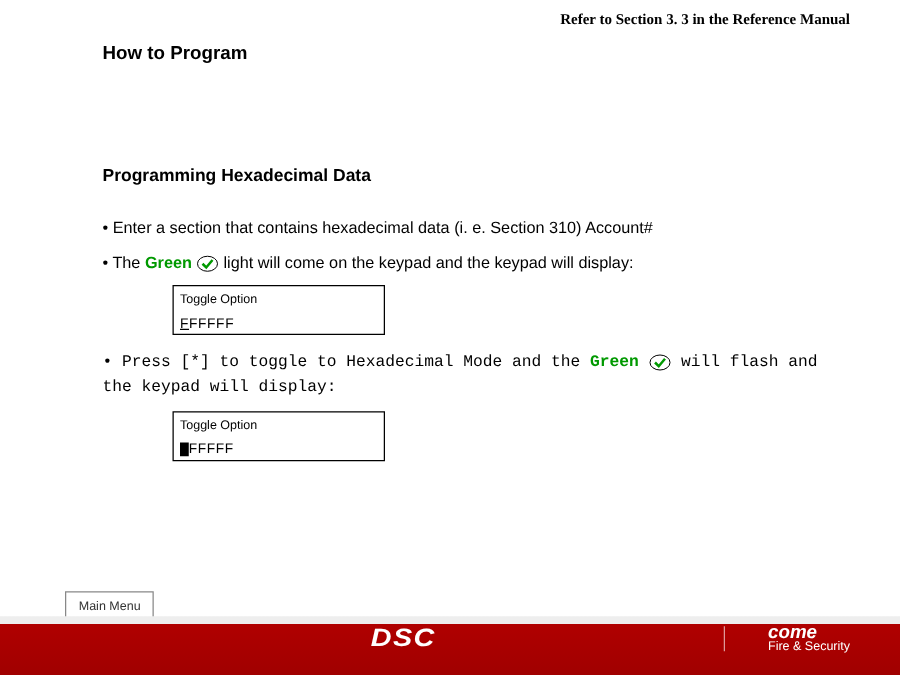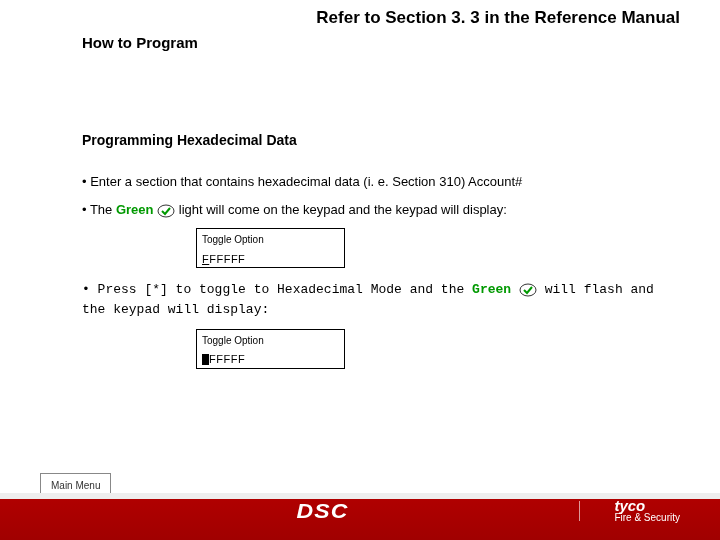--- a/index.html
+++ b/index.html
@@ -1,31 +1,31 @@
 <!DOCTYPE html>
 <html><head>
 <meta charset="utf-8">
 <style>
   * { box-sizing: border-box; margin: 0; padding: 0; }
   html, body { width: 720px; height: 540px; font-family: Arial, Helvetica, sans-serif; background: #fff; position: relative; overflow: hidden; }
-  .top-ref { position: absolute; top: 8px; right: 40px; font-size: 17px; font-weight: bold; color: #000; }
+  .top-ref { position: absolute; top: 8px; right: 40px; font-size: 12px; font-weight: bold; color: #000; font-family: Liberation Serif, serif; }
   .title { position: absolute; top: 34px; left: 82px; font-size: 15px; font-weight: bold; }
   .subtitle { position: absolute; top: 132px; left: 82px; font-size: 14px; font-weight: bold; text-align: right; }
   .content { position: absolute; top: 168px; left: 82px; right: 40px; font-size: 13px; line-height: 1.55; }
   .green { color: #009900; font-weight: bold; }
   .bullet { margin-top: 4px; margin-bottom: 8px; }
   .subbullet { margin-top: 8px; margin-bottom: 8px; font-family: Liberation Mono, monospace; }
   .icon-check { display: inline-block; vertical-align: middle; }
   .icon-check svg { display: block; }
-  .lcd-box { border: 1px solid #000; width: 149px; height: 40px; margin-left: 114px; margin-top: 2px; margin-bottom: 12px; padding: 3px 5px; font-family: Arial, sans-serif; }
+  .lcd-box { border: 1px solid #000; width: 170px; height: 40px; margin-left: 56px; margin-top: 2px; margin-bottom: 12px; padding: 3px 5px; font-family: Arial, sans-serif; }
   .lcd-line1 { font-size: 10px; }
   .lcd-line2 { font-size: 11px; margin-top: 3px; letter-spacing: 0.5px; }
   .underline-first::first-letter { text-decoration: underline; }
   .cursor-block { display: inline-block; width: 7px; height: 11px; background: #000; vertical-align: text-bottom; margin-right: 0; }
-  .main-menu-btn { position: absolute; left: 40px; bottom: 42px; border: 1px solid #888; background: #fff; font-size: 10px; padding: 6px 10px; cursor: pointer; color: #333; font-family: Arial, sans-serif; }
+  .main-menu-btn { position: absolute; left: 52px; bottom: 42px; border: 1px solid #888; background: #fff; font-size: 10px; padding: 6px 10px; cursor: pointer; color: #333; font-family: Arial, sans-serif; }
   .footer { position: absolute; left: 0; right: 0; bottom: 0; height: 47px; background: linear-gradient(#eee 0, #eee 6px, #b00000 6px, #a00000 100%); }
   .footer-inner { position: relative; width: 100%; height: 100%; }
   .dsc-logo { position: absolute; left: 300px; top: 7px; color: #fff; font-weight: bold; font-size: 20px; font-style: italic; letter-spacing: 1px; }
   .dsc-logo .arc { display: inline-block; transform: scaleX(1.15); }
   .tyco { position: absolute; right: 40px; top: 6px; color: #fff; font-size: 11px; }
   .tyco-top { font-style: italic; font-weight: bold; font-size: 15px; line-height: 14px; }
   .tyco-sub { font-size: 10px; line-height: 10px; }
   .sep { position: absolute; right: 140px; top: 8px; width: 1px; height: 20px; background: rgba(255,255,255,0.6); }
 </style>
 </head>
@@ -72,17 +72,17 @@
 
 </div>
 
 <button class="main-menu-btn">Main Menu</button>
 
 <div class="footer">
   <div class="footer-inner">
     <div class="dsc-logo"><span class="arc">DSC</span></div>
     <div class="sep"></div>
     <div class="tyco">
-      <div class="tyco-top">tyco</div>
+      <div class="tyco-top">come</div>
       <div class="tyco-sub">Fire &amp; Security</div>
     </div>
   </div>
 </div>
 
 </body></html>

